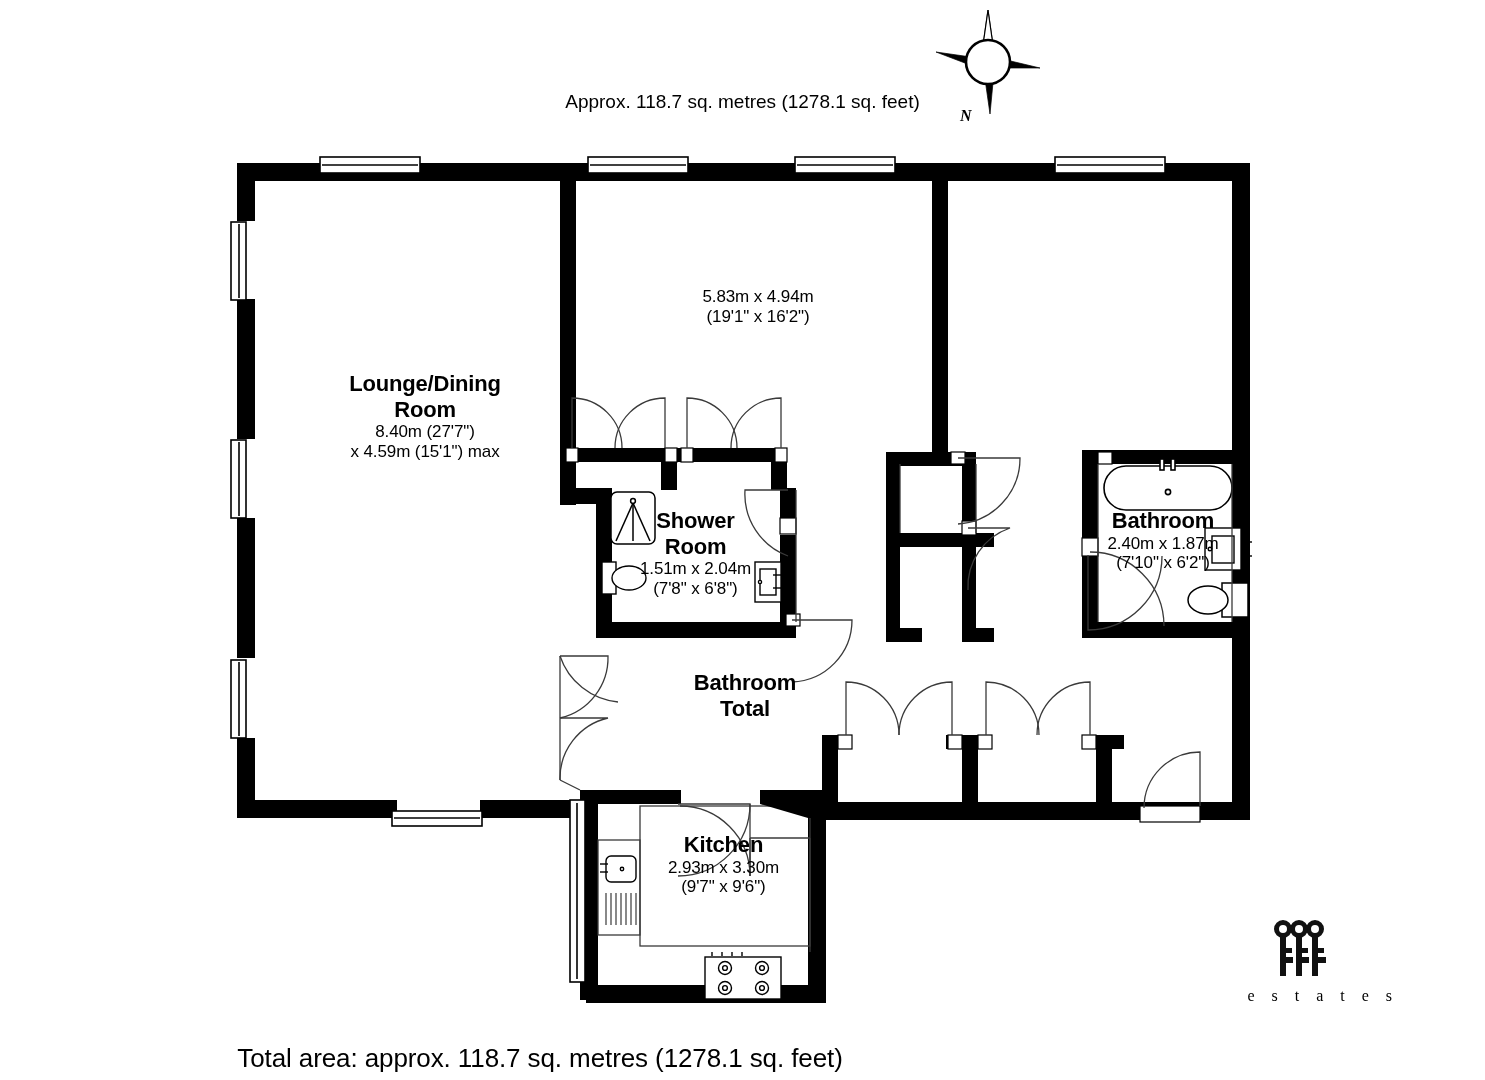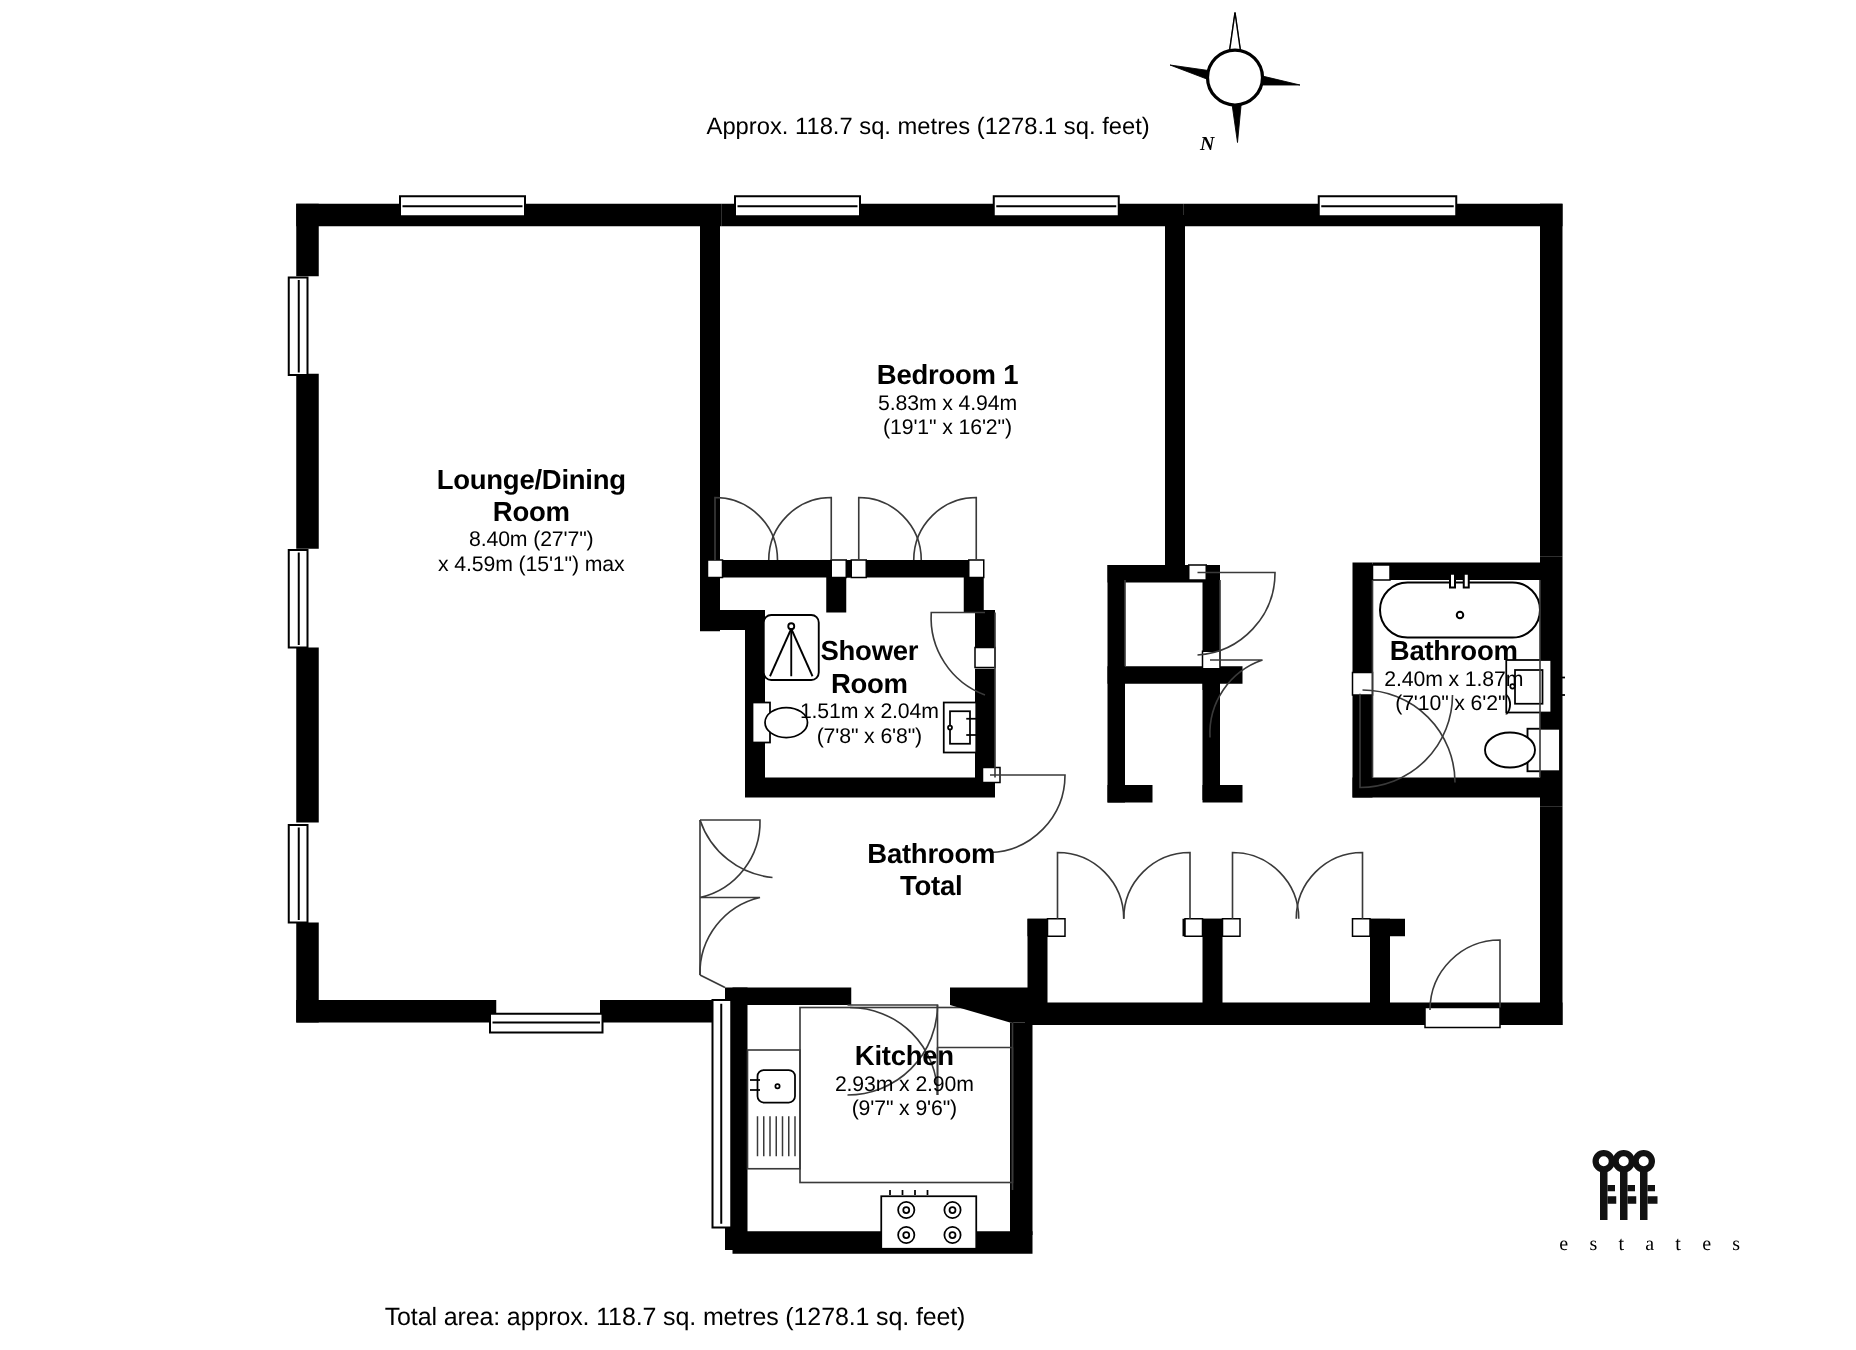--- a/index.html
+++ b/index.html
@@ -47,21 +47,21 @@
     font-size: 22px;
     font-weight: bold;
     letter-spacing: -0.2px;
   }
   .room-dims {
     font-size: 17px;
     font-weight: normal;
     letter-spacing: -0.1px;
   }
   .total-area {
-    font-size: 20px;
+    font-size: 26px;
     font-weight: normal;
     letter-spacing: -0.1px;
   }
   
   #header-block {
     left: 0; right: 0;
     top: 86px;
     width: 1485px;
   }
   #header-block .plan-title { position: static; display: block; }
@@ -412,21 +412,20 @@
   </div>
 
   <div class="txt" id="label-lounge">
     <span class="room-name">Lounge/Dining</span>
     <span class="room-name">Room</span>
     <span class="room-dims">8.40m (27'7")</span>
     <span class="room-dims">x 4.59m (15'1") max</span>
   </div>
 
   <div class="txt" id="label-bedroom1">
-    <span class="room-name">Bedroom 1</span>
     <span class="room-dims">5.83m x 4.94m</span>
     <span class="room-dims">(19'1" x 16'2")</span>
   </div>
 
 
   <div class="txt" id="label-shower">
     <span class="room-name">Shower</span>
     <span class="room-name">Room</span>
     <span class="room-dims">1.51m x 2.04m</span>
     <span class="room-dims">(7'8" x 6'8")</span>
@@ -438,21 +437,21 @@
     <span class="room-dims">(7'10" x 6'2")</span>
   </div>
 
   <div class="txt" id="label-entrance">
     <span class="room-name">Bathroom</span>
     <span class="room-name">Total</span>
   </div>
 
   <div class="txt" id="label-kitchen">
     <span class="room-name">Kitchen</span>
-    <span class="room-dims">2.93m x 2.90m</span>
+    <span class="room-dims">2.93m x 3.30m</span>
     <span class="room-dims">(9'7" x 9'6")</span>
   </div>
 
   <div class="txt" id="total-area-block">
     <span class="total-area">Total area: approx. 118.7 sq. metres (1278.1 sq. feet)</span>
   </div>
 
   <div id="brand-logo">
     <span class="logo-keys">
       <svg viewBox="0 0 120 62" width="120" height="62">

